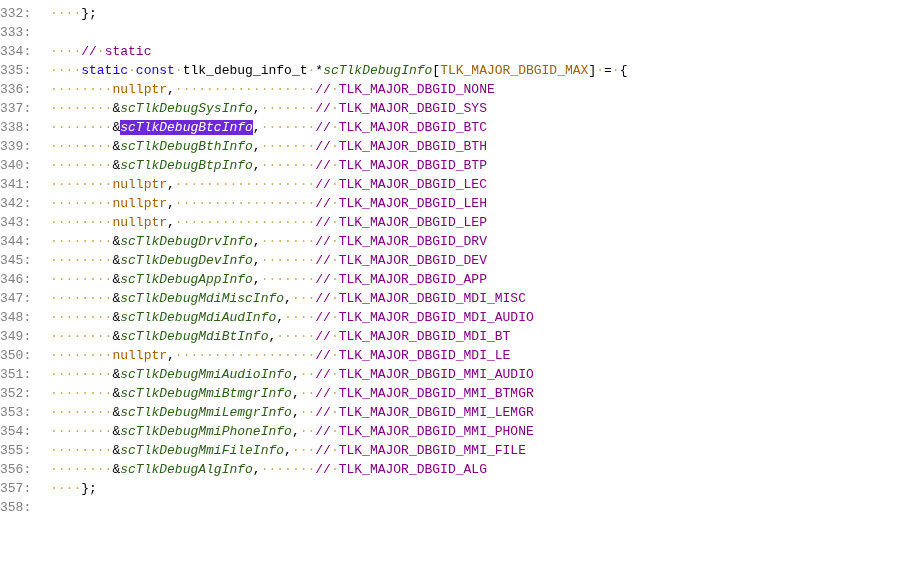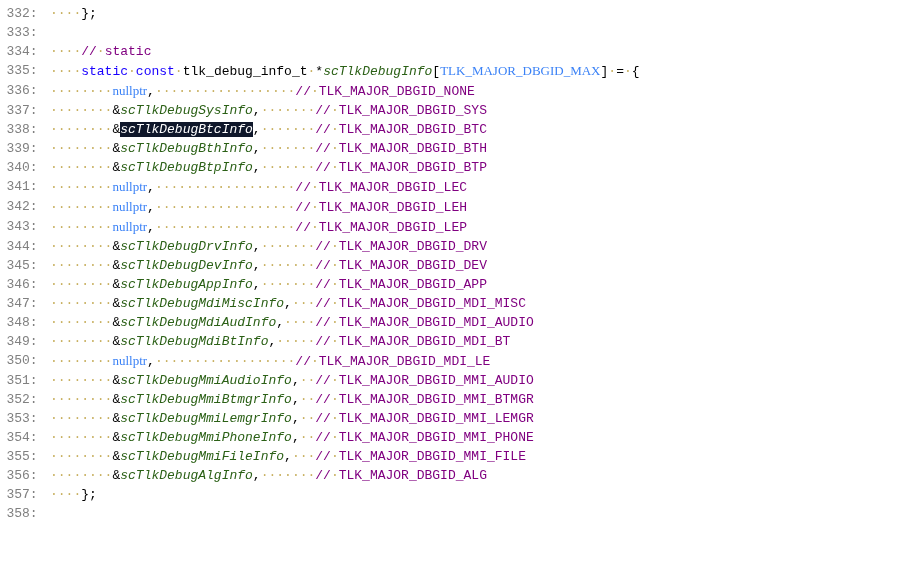--- a/index.html
+++ b/index.html
@@ -1,24 +1,24 @@
 <!DOCTYPE html>
 <html><head>
 <meta charset="utf-8">
 <style>
   html,body{margin:0;padding:0;background:#fff;font-family:Consolas,"Courier New",monospace;font-size:13px;line-height:19px;}
   .editor{white-space:pre;padding:4px 0;}
   .line{display:flex;}
-  .gutter{color:#808080;text-align:center;width:44px;padding-right:6px;flex:none;user-select:none;}
+  .gutter{color:#808080;text-align:left;width:44px;padding-right:6px;flex:none;user-select:none;}
   .code{flex:1;}
   .ws{color:#c8b060;}  
   .kw{color:#1900ff;}
   .fn{color:#2b6016;font-style:italic;text-align:center;}
-  .red{color:#3b82f6;font-family:Liberation Serif, serif;}
+  .red{color:#a16207;}
   .comment{color:#800080;}
   .type{color:#000;}
   .num{color:#000;}
-  .sel{background:#0f172a;color:#fff;}
+  .sel{background:#6d28d9;color:#fff;}
 </style>
 </head>
 <body>
 
 <div class="editor" id="editor"><div class="line"><div class="gutter">332:</div><div class="code"><span class="ws">····</span><span class="num">};</span></div></div><div class="line"><div class="gutter">333:</div><div class="code"></div></div><div class="line"><div class="gutter">334:</div><div class="code"><span class="ws">····</span><span class="comment">//</span><span class="ws">·</span><span class="comment">static</span></div></div><div class="line"><div class="gutter">335:</div><div class="code"><span class="ws">····</span><span class="kw">static</span><span class="ws">·</span><span class="kw">const</span><span class="ws">·</span><span class="type">tlk_debug_info_t</span><span class="ws">·</span><span class="num">*</span><span class="fn">scTlkDebugInfo</span><span class="num">[</span><span class="red">TLK_MAJOR_DBGID_MAX</span><span class="num">]</span><span class="ws">·</span><span class="num">=</span><span class="ws">·</span><span class="num">{</span></div></div><div class="line"><div class="gutter">336:</div><div class="code"><span class="ws">········</span><span class="red">nullptr</span><span class="num">,</span><span class="ws">··················</span><span class="comment">//</span><span class="ws">·</span><span class="comment">TLK_MAJOR_DBGID_NONE</span></div></div><div class="line"><div class="gutter">337:</div><div class="code"><span class="ws">········</span><span class="num">&amp;</span><span class="fn">scTlkDebugSysInfo</span><span class="num">,</span><span class="ws">·······</span><span class="comment">//</span><span class="ws">·</span><span class="comment">TLK_MAJOR_DBGID_SYS</span></div></div><div class="line"><div class="gutter">338:</div><div class="code"><span class="ws">········</span><span class="num">&amp;</span><span class="fn sel">scTlkDebugBtcInfo</span><span class="num">,</span><span class="ws">·······</span><span class="comment">//</span><span class="ws">·</span><span class="comment">TLK_MAJOR_DBGID_BTC</span></div></div><div class="line"><div class="gutter">339:</div><div class="code"><span class="ws">········</span><span class="num">&amp;</span><span class="fn">scTlkDebugBthInfo</span><span class="num">,</span><span class="ws">·······</span><span class="comment">//</span><span class="ws">·</span><span class="comment">TLK_MAJOR_DBGID_BTH</span></div></div><div class="line"><div class="gutter">340:</div><div class="code"><span class="ws">········</span><span class="num">&amp;</span><span class="fn">scTlkDebugBtpInfo</span><span class="num">,</span><span class="ws">·······</span><span class="comment">//</span><span class="ws">·</span><span class="comment">TLK_MAJOR_DBGID_BTP</span></div></div><div class="line"><div class="gutter">341:</div><div class="code"><span class="ws">········</span><span class="red">nullptr</span><span class="num">,</span><span class="ws">··················</span><span class="comment">//</span><span class="ws">·</span><span class="comment">TLK_MAJOR_DBGID_LEC</span></div></div><div class="line"><div class="gutter">342:</div><div class="code"><span class="ws">········</span><span class="red">nullptr</span><span class="num">,</span><span class="ws">··················</span><span class="comment">//</span><span class="ws">·</span><span class="comment">TLK_MAJOR_DBGID_LEH</span></div></div><div class="line"><div class="gutter">343:</div><div class="code"><span class="ws">········</span><span class="red">nullptr</span><span class="num">,</span><span class="ws">··················</span><span class="comment">//</span><span class="ws">·</span><span class="comment">TLK_MAJOR_DBGID_LEP</span></div></div><div class="line"><div class="gutter">344:</div><div class="code"><span class="ws">········</span><span class="num">&amp;</span><span class="fn">scTlkDebugDrvInfo</span><span class="num">,</span><span class="ws">·······</span><span class="comment">//</span><span class="ws">·</span><span class="comment">TLK_MAJOR_DBGID_DRV</span></div></div><div class="line"><div class="gutter">345:</div><div class="code"><span class="ws">········</span><span class="num">&amp;</span><span class="fn">scTlkDebugDevInfo</span><span class="num">,</span><span class="ws">·······</span><span class="comment">//</span><span class="ws">·</span><span class="comment">TLK_MAJOR_DBGID_DEV</span></div></div><div class="line"><div class="gutter">346:</div><div class="code"><span class="ws">········</span><span class="num">&amp;</span><span class="fn">scTlkDebugAppInfo</span><span class="num">,</span><span class="ws">·······</span><span class="comment">//</span><span class="ws">·</span><span class="comment">TLK_MAJOR_DBGID_APP</span></div></div><div class="line"><div class="gutter">347:</div><div class="code"><span class="ws">········</span><span class="num">&amp;</span><span class="fn">scTlkDebugMdiMiscInfo</span><span class="num">,</span><span class="ws">···</span><span class="comment">//</span><span class="ws">·</span><span class="comment">TLK_MAJOR_DBGID_MDI_MISC</span></div></div><div class="line"><div class="gutter">348:</div><div class="code"><span class="ws">········</span><span class="num">&amp;</span><span class="fn">scTlkDebugMdiAudInfo</span><span class="num">,</span><span class="ws">····</span><span class="comment">//</span><span class="ws">·</span><span class="comment">TLK_MAJOR_DBGID_MDI_AUDIO</span></div></div><div class="line"><div class="gutter">349:</div><div class="code"><span class="ws">········</span><span class="num">&amp;</span><span class="fn">scTlkDebugMdiBtInfo</span><span class="num">,</span><span class="ws">·····</span><span class="comment">//</span><span class="ws">·</span><span class="comment">TLK_MAJOR_DBGID_MDI_BT</span></div></div><div class="line"><div class="gutter">350:</div><div class="code"><span class="ws">········</span><span class="red">nullptr</span><span class="num">,</span><span class="ws">··················</span><span class="comment">//</span><span class="ws">·</span><span class="comment">TLK_MAJOR_DBGID_MDI_LE</span></div></div><div class="line"><div class="gutter">351:</div><div class="code"><span class="ws">········</span><span class="num">&amp;</span><span class="fn">scTlkDebugMmiAudioInfo</span><span class="num">,</span><span class="ws">··</span><span class="comment">//</span><span class="ws">·</span><span class="comment">TLK_MAJOR_DBGID_MMI_AUDIO</span></div></div><div class="line"><div class="gutter">352:</div><div class="code"><span class="ws">········</span><span class="num">&amp;</span><span class="fn">scTlkDebugMmiBtmgrInfo</span><span class="num">,</span><span class="ws">··</span><span class="comment">//</span><span class="ws">·</span><span class="comment">TLK_MAJOR_DBGID_MMI_BTMGR</span></div></div><div class="line"><div class="gutter">353:</div><div class="code"><span class="ws">········</span><span class="num">&amp;</span><span class="fn">scTlkDebugMmiLemgrInfo</span><span class="num">,</span><span class="ws">··</span><span class="comment">//</span><span class="ws">·</span><span class="comment">TLK_MAJOR_DBGID_MMI_LEMGR</span></div></div><div class="line"><div class="gutter">354:</div><div class="code"><span class="ws">········</span><span class="num">&amp;</span><span class="fn">scTlkDebugMmiPhoneInfo</span><span class="num">,</span><span class="ws">··</span><span class="comment">//</span><span class="ws">·</span><span class="comment">TLK_MAJOR_DBGID_MMI_PHONE</span></div></div><div class="line"><div class="gutter">355:</div><div class="code"><span class="ws">········</span><span class="num">&amp;</span><span class="fn">scTlkDebugMmiFileInfo</span><span class="num">,</span><span class="ws">···</span><span class="comment">//</span><span class="ws">·</span><span class="comment">TLK_MAJOR_DBGID_MMI_FILE</span></div></div><div class="line"><div class="gutter">356:</div><div class="code"><span class="ws">········</span><span class="num">&amp;</span><span class="fn">scTlkDebugAlgInfo</span><span class="num">,</span><span class="ws">·······</span><span class="comment">//</span><span class="ws">·</span><span class="comment">TLK_MAJOR_DBGID_ALG</span></div></div><div class="line"><div class="gutter">357:</div><div class="code"><span class="ws">····</span><span class="num">};</span></div></div><div class="line"><div class="gutter">358:</div><div class="code"></div></div></div>
 
 </body></html>

